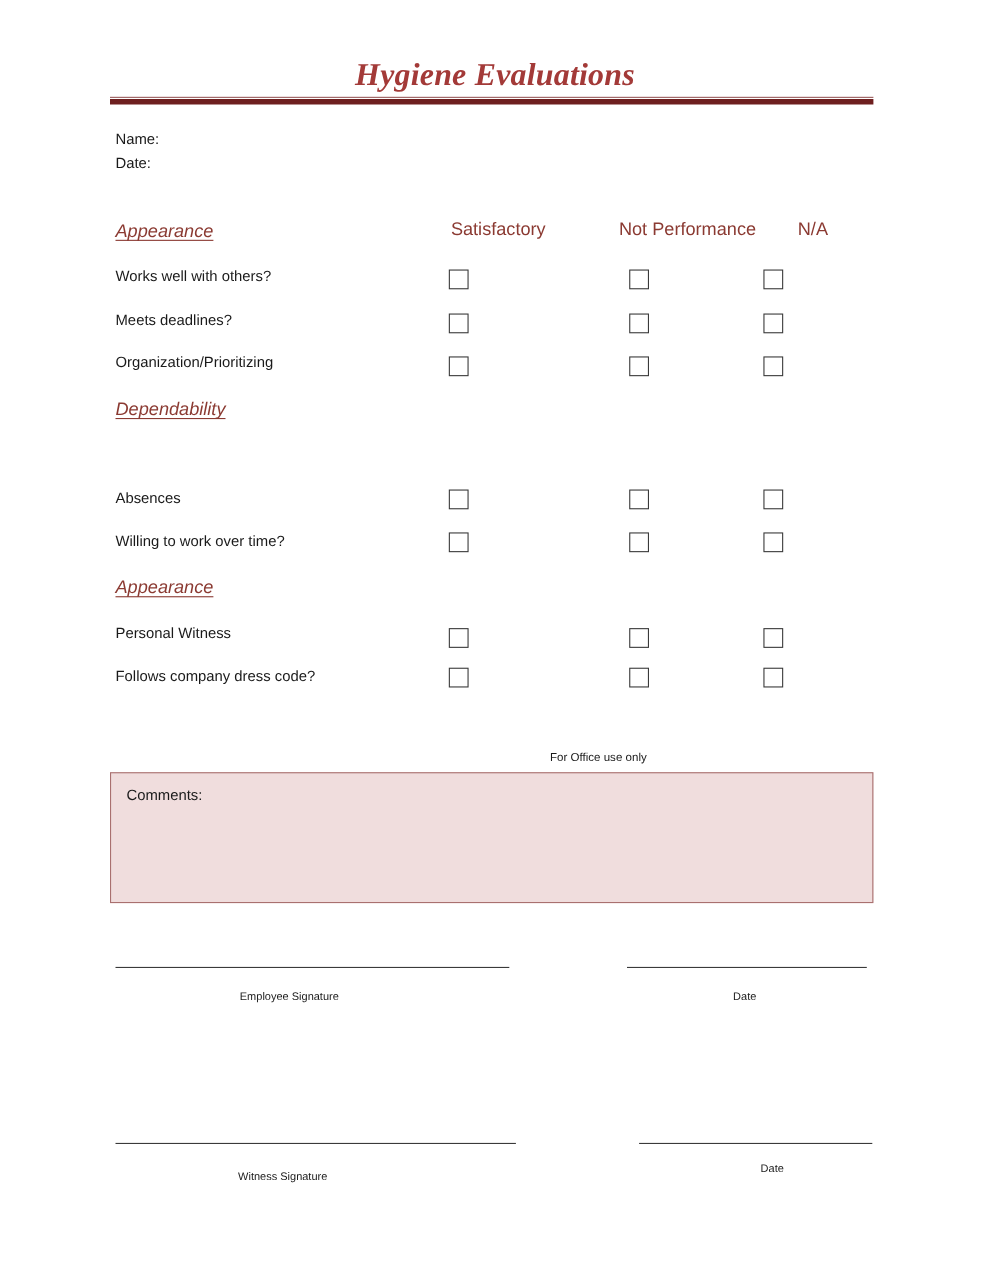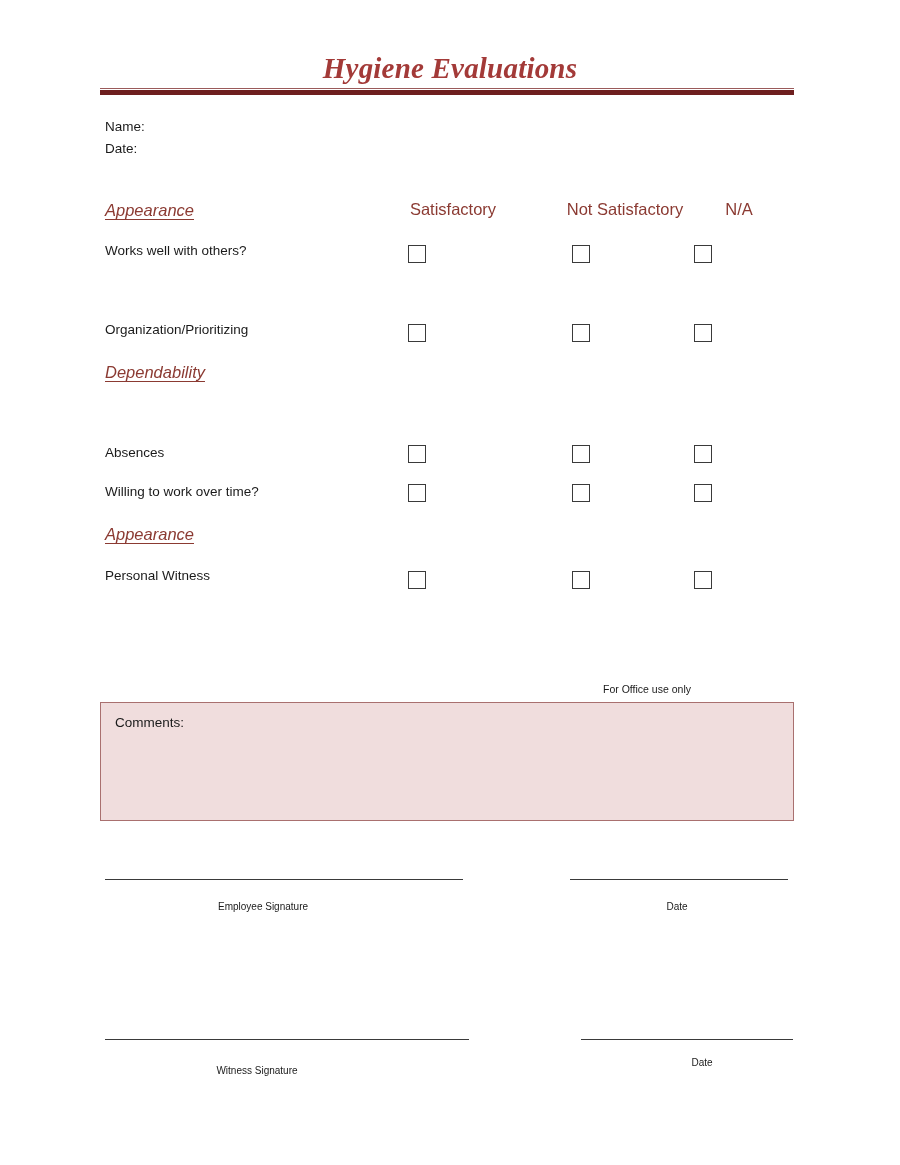--- a/index.html
+++ b/index.html
@@ -130,21 +130,21 @@
   .cbox.b1 { left: 408px; }
   .cbox.b2 { left: 572px; }
   .cbox.b3 { left: 694px; }
 
   
   .office-note {
     position: absolute;
     left: 500px;
     width: 294px;
     top: 683px;
-    text-align: center;
+    text-align: left;
     font-size: 10.5px;
     color: #1a1a1a;
   }
 
   
   .comments-box {
     position: absolute;
     left: 100px;
     top: 702px;
     width: 694px;
@@ -196,33 +196,39 @@
     <div class="thick"></div>
   </div>
 
   <div class="ident-left">
     <div>Name:</div>
     <div>Date:</div>
   </div>
 
   <div class="col-headers">
     <div class="col-head c1">Satisfactory</div>
-    <div class="col-head c2">Not Satisfactory</div>
+    <div class="col-head c2">Not Performance</div>
     <div class="col-head c3">N/A</div>
   </div>
 
   <div class="section-head" style="top:201px">Appearance</div>
 
   <div class="qrow" style="top:243px">
     <div class="qlabel">Works well with others?</div>
     <div class="cbox b1" style="top:2px"></div>
     <div class="cbox b2" style="top:2px"></div>
     <div class="cbox b3" style="top:2px"></div>
   </div>
 
+  <div class="qrow" style="top:283px">
+    <div class="qlabel">Meets deadlines?</div>
+    <div class="cbox b1" style="top:2px"></div>
+    <div class="cbox b2" style="top:2px"></div>
+    <div class="cbox b3" style="top:2px"></div>
+  </div>
 
   <div class="qrow" style="top:322px">
     <div class="qlabel">Organization/Prioritizing</div>
     <div class="cbox b1" style="top:2px"></div>
     <div class="cbox b2" style="top:2px"></div>
     <div class="cbox b3" style="top:2px"></div>
   </div>
 
   <div class="section-head" style="top:363px">Dependability</div>
 
@@ -243,20 +249,26 @@
 
   <div class="section-head" style="top:525px">Appearance</div>
 
   <div class="qrow" style="top:568px">
     <div class="qlabel">Personal Witness</div>
     <div class="cbox b1" style="top:3px"></div>
     <div class="cbox b2" style="top:3px"></div>
     <div class="cbox b3" style="top:3px"></div>
   </div>
 
+  <div class="qrow" style="top:607px">
+    <div class="qlabel">Follows company dress code?</div>
+    <div class="cbox b1" style="top:0px"></div>
+    <div class="cbox b2" style="top:0px"></div>
+    <div class="cbox b3" style="top:0px"></div>
+  </div>
 
   <div class="office-note">For Office use only</div>
 
   <div class="comments-box">
     <div class="comments-label">Comments:</div>
   </div>
 
   <div class="sig-line sig1-line"></div>
   <div class="sig-caption sig1-cap">Employee Signature</div>
   <div class="sig-line sig2-line"></div>

